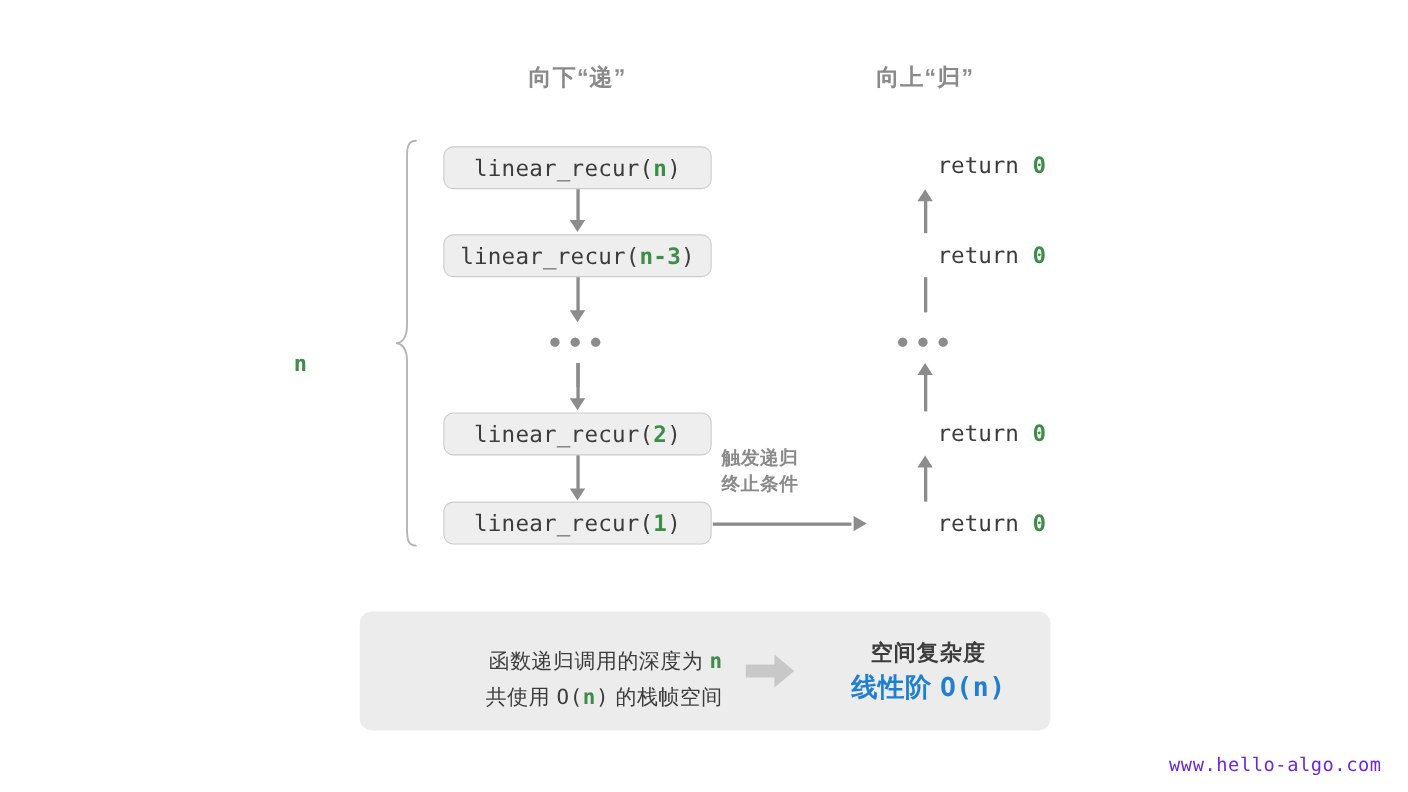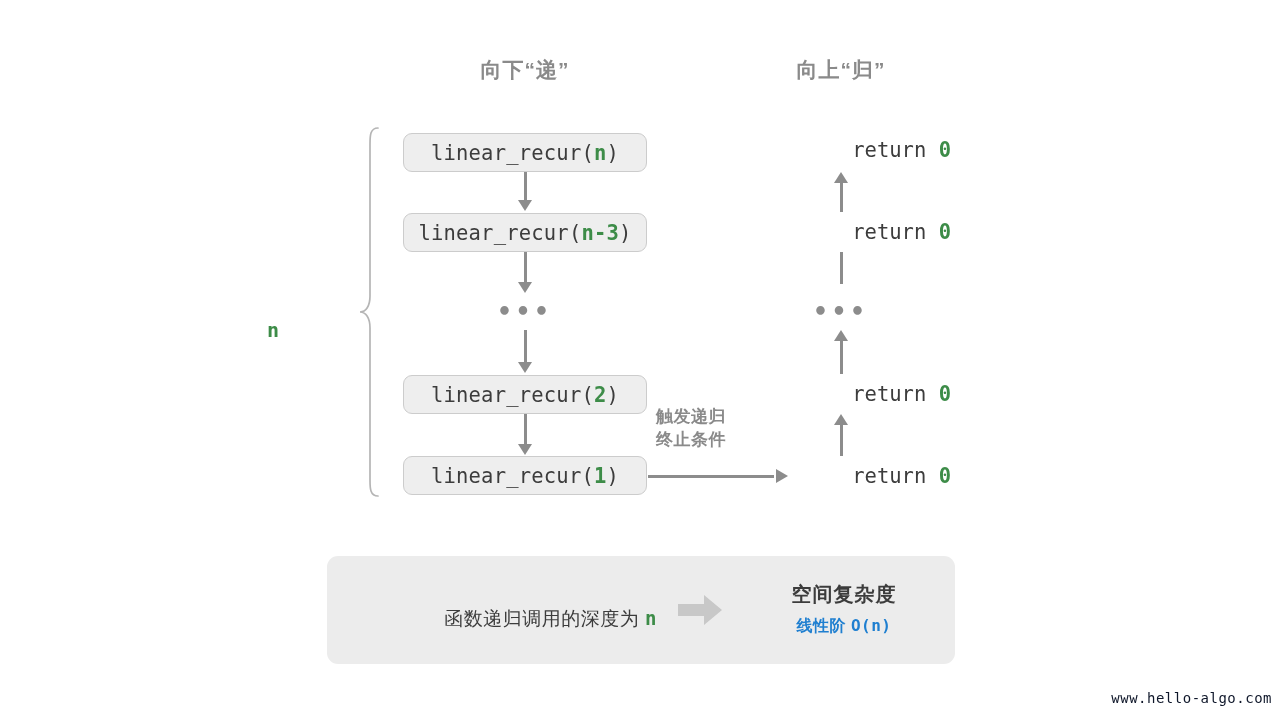--- a/index.html
+++ b/index.html
@@ -228,41 +228,41 @@
   }
   #sum-title {
     font-size: 20px;
     font-weight: bold;
     color: #3c3c3c;
     line-height: 31px;
     letter-spacing: 1px;
     white-space: nowrap;
   }
   #sum-value {
-    font-size: 16px;
+    font-size: 24px;
     font-weight: bold;
     color: #1f7fd0;
     line-height: 31px;
     letter-spacing: 0.5px;
     white-space: nowrap;
   }
   #sum-value .mono-blue {
     font-family: "DejaVu Sans Mono", "Liberation Mono", monospace;
     font-weight: bold;
     color: #1f7fd0;
   }
 
   
   #watermark {
     position: absolute;
-    right: 8px;
+    right: 24px;
     bottom: 14px;
     font-family: "DejaVu Sans Mono", "Liberation Mono", monospace;
-    font-size: 14px;
-    color: #0f172a;
+    font-size: 17px;
+    color: #6d28d9;
     letter-spacing: 0.5px;
     white-space: nowrap;
   }
 </style>
 </head>
 <body>
 
 <div class="canvas">
 
   <div class="col-header" id="hdr-down">向下“递”</div>
@@ -364,20 +364,25 @@
 
   <div class="ret-label" style="left:731px; top:464px;">
     <span>return </span><span class="val">0</span>
   </div>
 
   <div id="summary">
     <div id="summary-left">
       <div class="sum-line">
         <span>函数递归调用的深度为</span>
         <span class="mono-green">n</span>
+      </div>
+      <div class="sum-line">
+        <span>共使用</span>
+        <span class="mono-dark">O(</span><span class="mono-green">n</span><span class="mono-dark">)</span>
+        <span>的栈帧空间</span>
       </div>
     </div>
 
     <div id="summary-arrow">
       <svg width="48" height="34" viewBox="0 0 48 34">
         <path d="M2 11 L28 11 L28 2 L46 17 L28 32 L28 23 L2 23 Z" fill="#c8c8c8"></path>
       </svg>
     </div>
 
     <div id="summary-right">

